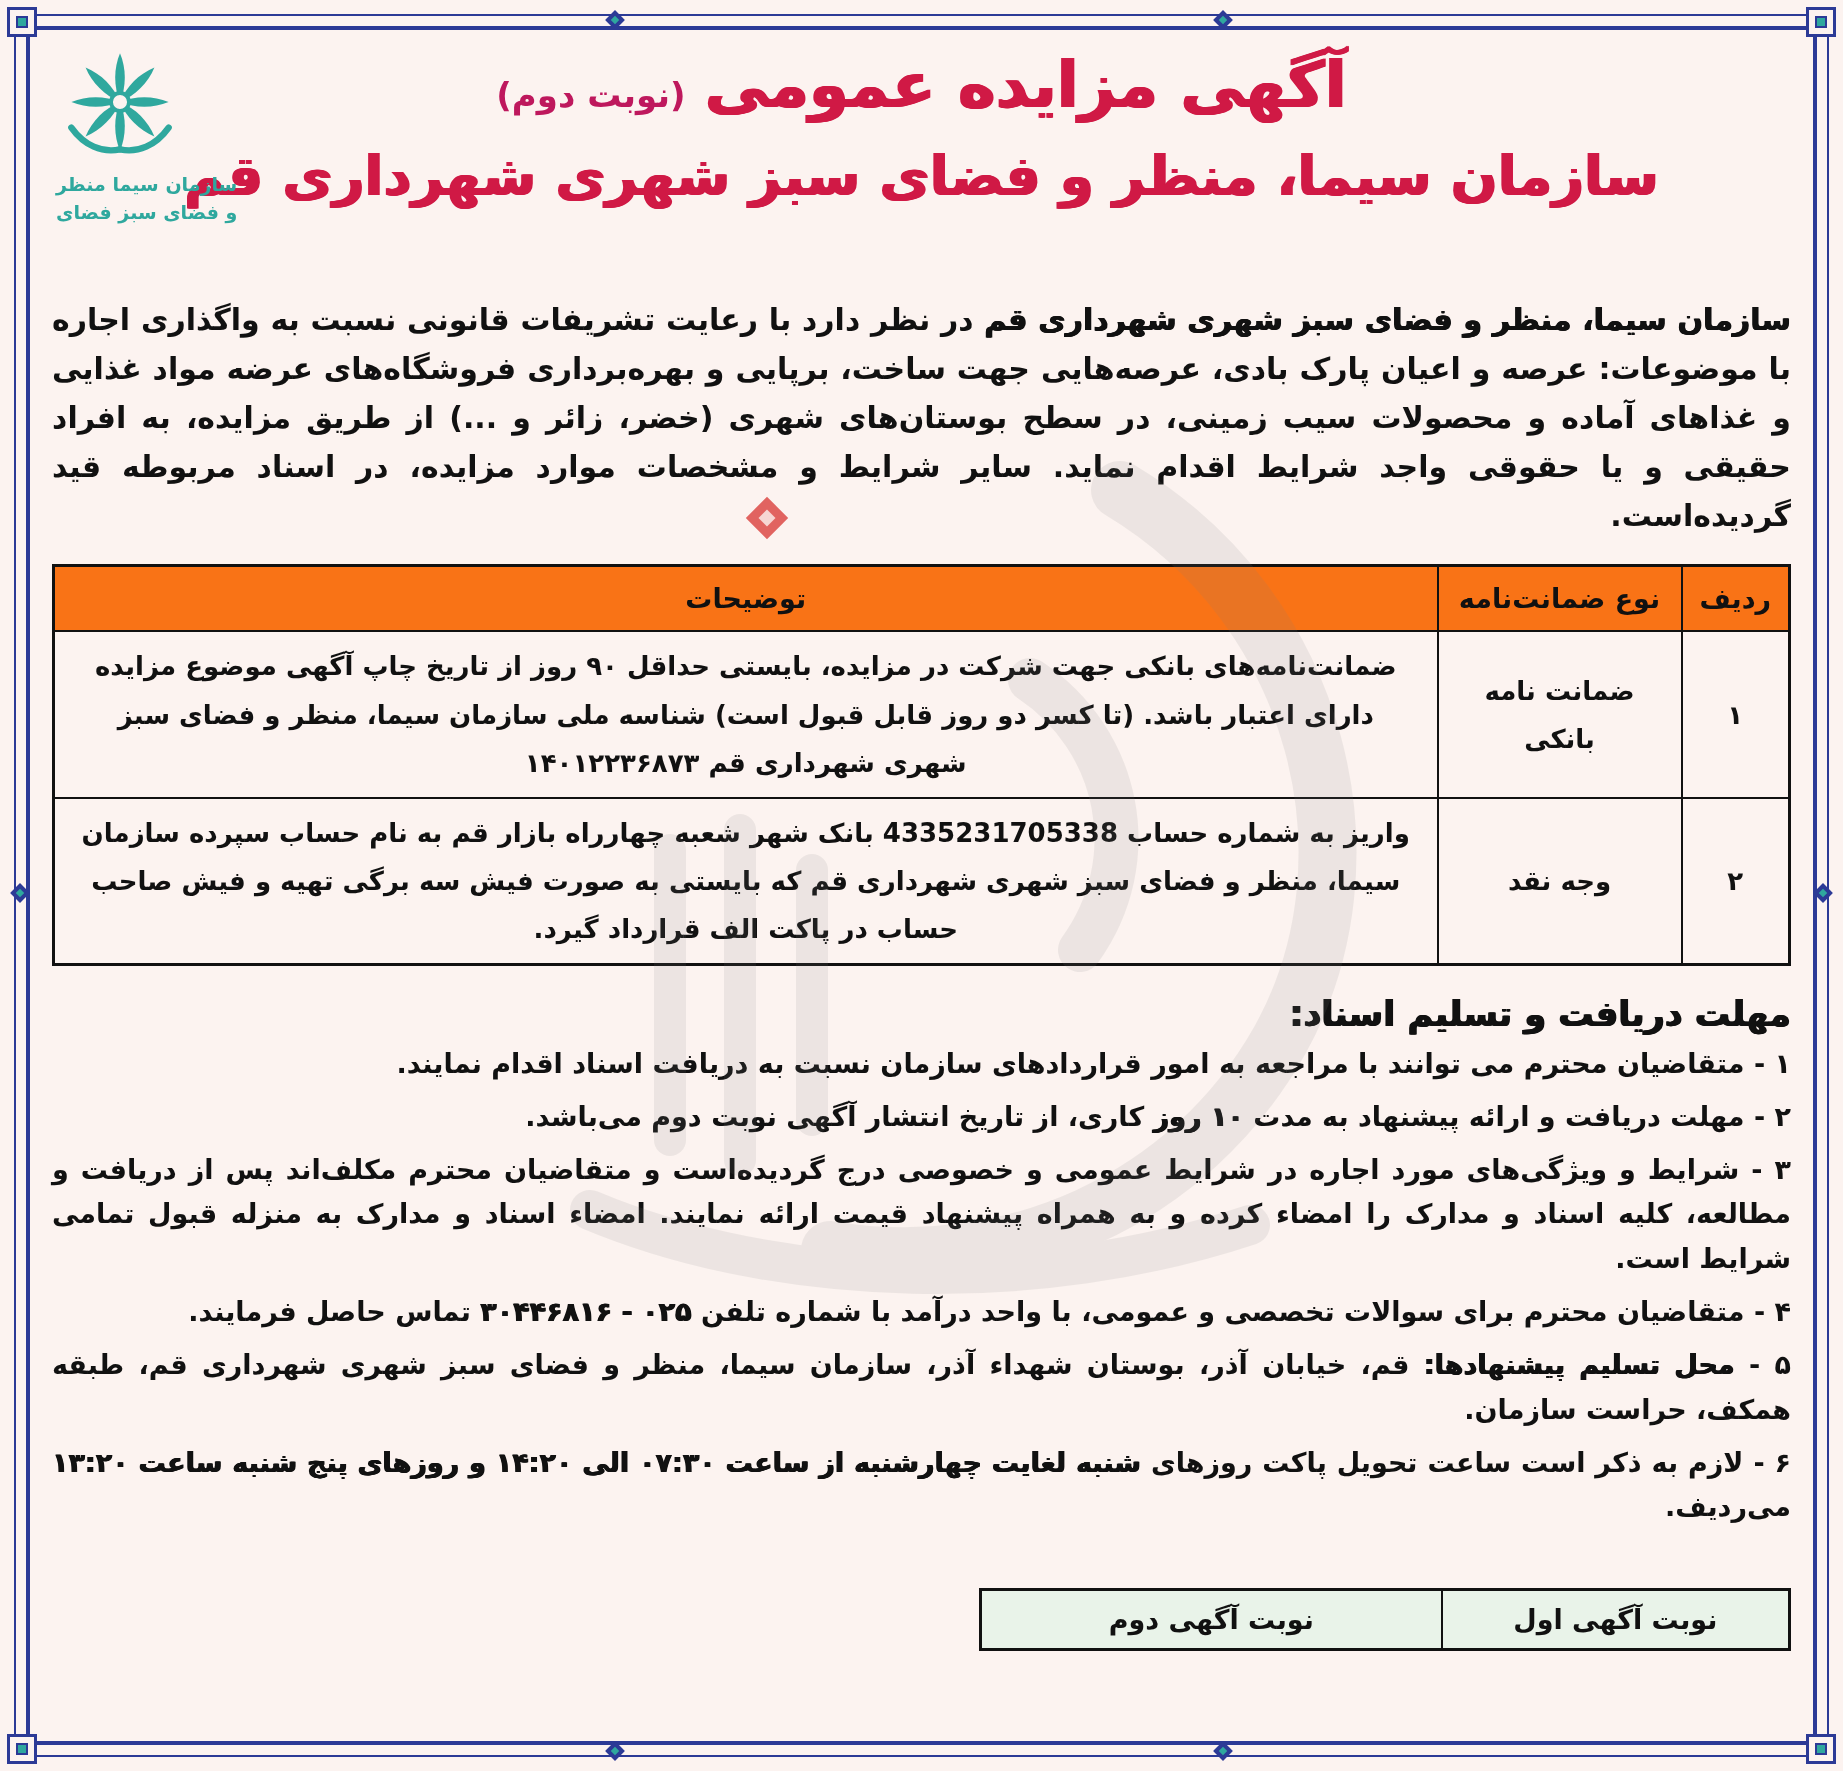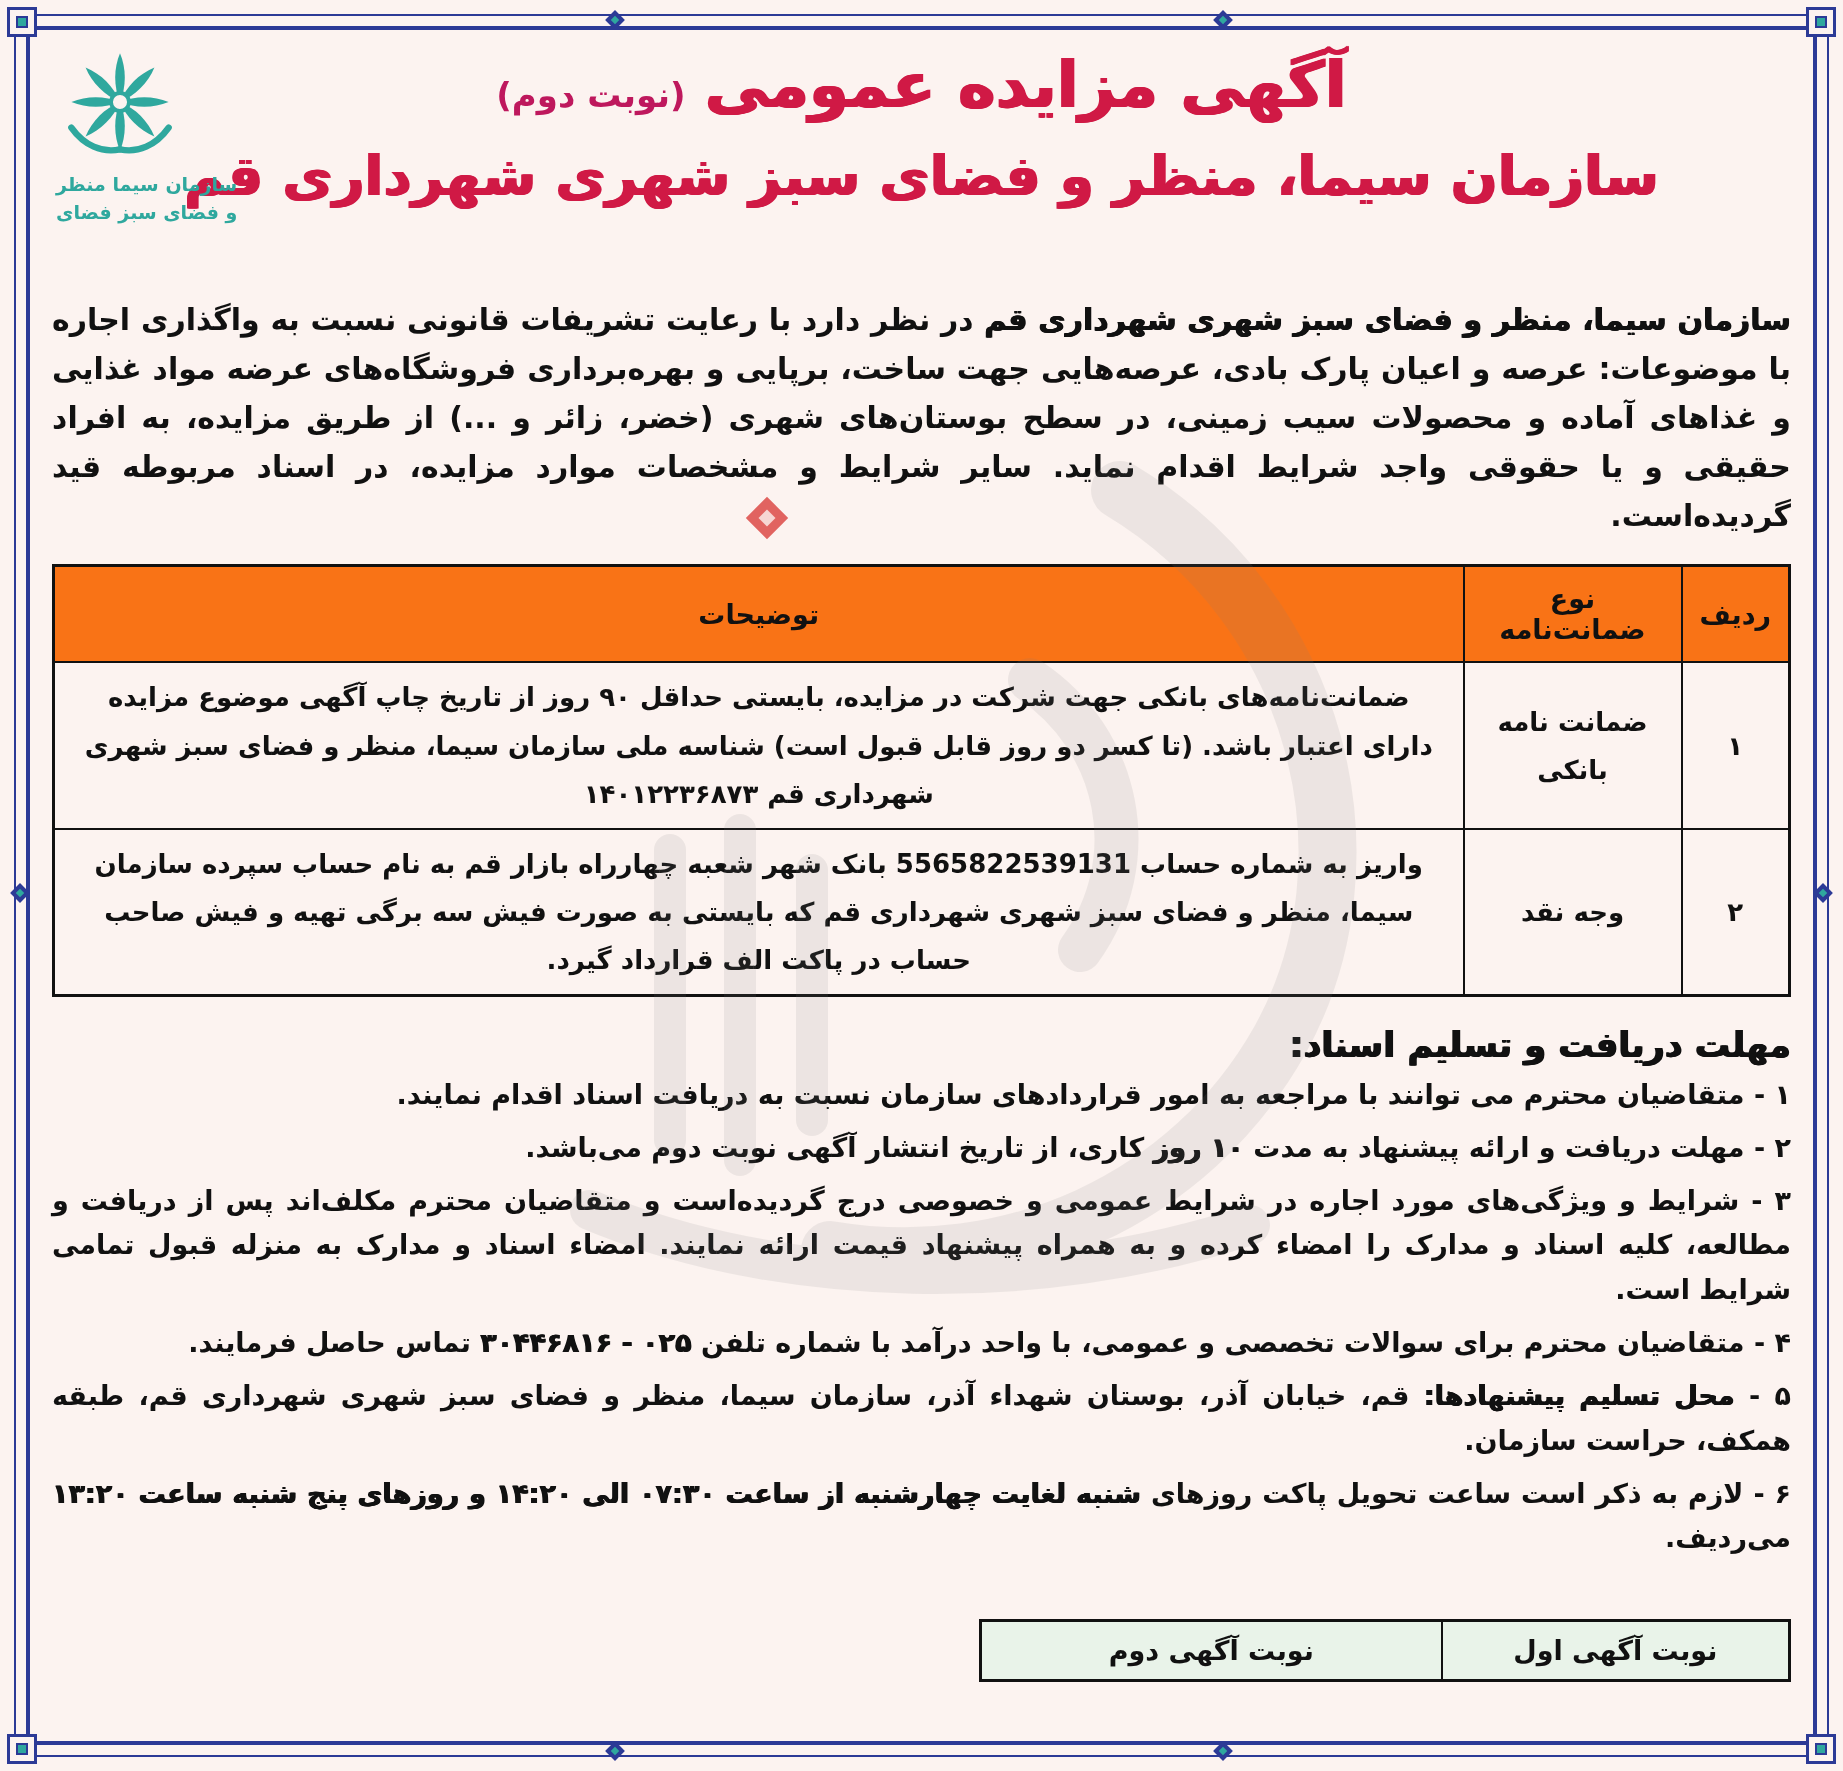--- a/index.html
+++ b/index.html
@@ -40,21 +40,21 @@
   .subtitle{color:#d01945;font-size:55px;font-weight:700;margin-top:22px;
             text-shadow:1px 0 #d01945,-1px 0 #d01945}
 
   .intro{margin-top:30px;font-size:30px;font-weight:700;line-height:1.63;text-align:justify}
 
   table.gtable{width:100%;margin-top:24px;border-collapse:collapse;border:3px solid #111;
                background:transparent}
   .gtable th,.gtable td{border:2px solid #111}
   .gtable thead th{background:#f97316;font-size:27px;font-weight:700;padding:16px 8px}
   .gtable .c-row{width:108px}
-  .gtable .c-type{width:218px}
+  .gtable .c-type{width:244px}
   .gtable tbody td{font-size:26px;font-weight:700;padding:10px 20px;text-align:center;line-height:1.85}
 
   .sec-heading{margin-top:28px;font-size:35px;font-weight:700;
                text-shadow:.8px 0 #111,-.8px 0 #111}
   .notice-list{margin-top:8px}
   .notice-item{font-size:27px;font-weight:700;line-height:1.66;text-align:justify;margin-top:8px}
 
   table.schedule{margin-top:58px;width:812px;border-collapse:collapse;border:3px solid #111}
   .schedule th,.schedule td{border:2px solid #111;text-align:center}
   .schedule th{background:#e9f3e9;font-size:27px;font-weight:700;padding:13px 8px}
@@ -153,21 +153,21 @@
       </thead>
       <tbody>
           <tr>
             <td class="c-row">۱</td>
             <td class="c-type">ضمانت نامه بانکی</td>
             <td class="c-desc">ضمانت‌نامه‌های بانکی جهت شرکت در مزایده، بایستی حداقل ۹۰ روز از تاریخ چاپ آگهی موضوع مزایده دارای اعتبار باشد. (تا کسر دو روز قابل قبول است) شناسه ملی سازمان سیما، منظر و فضای سبز شهری شهرداری قم ۱۴۰۱۲۲۳۶۸۷۳</td>
           </tr>
           <tr>
             <td class="c-row">۲</td>
             <td class="c-type">وجه نقد</td>
-            <td class="c-desc">واریز به شماره حساب 5565822539131 بانک شهر شعبه چهارراه بازار قم به نام حساب سپرده سازمان سیما، منظر و فضای سبز شهری شهرداری قم که بایستی به صورت فیش سه برگی تهیه و فیش صاحب حساب در پاکت الف قرارداد گیرد.</td>
+            <td class="c-desc">واریز به شماره حساب 4335231705338 بانک شهر شعبه چهارراه بازار قم به نام حساب سپرده سازمان سیما، منظر و فضای سبز شهری شهرداری قم که بایستی به صورت فیش سه برگی تهیه و فیش صاحب حساب در پاکت الف قرارداد گیرد.</td>
           </tr>
         </tbody>
     </table>
 
     <div class="sec-heading">مهلت دریافت و تسلیم اسناد:</div>
 
     <div class="notice-list">
         <div class="notice-item"><span>۱ - متقاضیان محترم می توانند با مراجعه به امور قراردادهای سازمان نسبت به دریافت اسناد اقدام نمایند.</span></div>
         <div class="notice-item"><span>۲ - مهلت دریافت و ارائه پیشنهاد به مدت </span><span class="hv">۱۰ روز</span><span> کاری، از تاریخ انتشار آگهی نوبت دوم می‌باشد.</span></div>
         <div class="notice-item"><span>۳ - شرایط و ویژگی‌های مورد اجاره در شرایط عمومی و خصوصی درج گردیده‌است و متقاضیان محترم مکلف‌اند پس از دریافت و مطالعه، کلیه اسناد و مدارک را امضاء کرده و به همراه پیشنهاد قیمت ارائه نمایند. امضاء اسناد و مدارک به منزله قبول تمامی شرایط است.</span></div>

